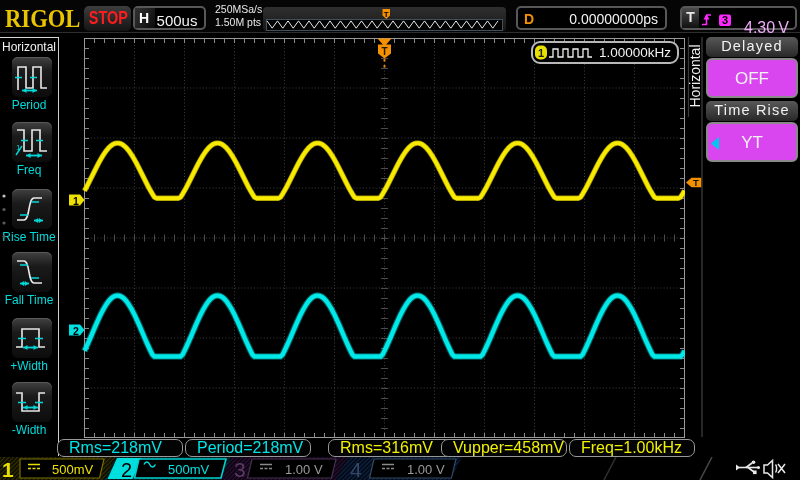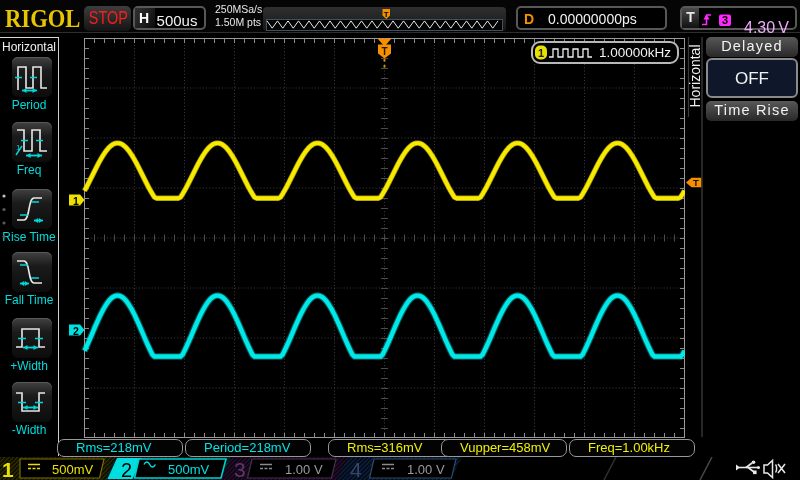--- a/index.html
+++ b/index.html
@@ -1,49 +1,49 @@
 <!DOCTYPE html>
 <html><head><meta charset="utf-8"><style>
 *{margin:0;padding:0;box-sizing:border-box}
 html,body{width:800px;height:480px;background:#000;overflow:hidden}
 body{font-family:"Liberation Sans",sans-serif;}
 .ab{position:absolute}
 #scr{position:relative;width:800px;height:480px;background:#000}
 
 #topbar{left:0;top:0;width:800px;height:33px;background:#050505;border-bottom:1px solid #2e2e2e}
 #logo{left:5px;top:4px;font-family:"Liberation Serif",serif;font-weight:bold;font-size:26px;color:#e9c400;transform:scaleX(0.87);transform-origin:0 0}
-#stopbtn{left:84px;top:6px;width:47px;height:25px;border-radius:5px;background:linear-gradient(#3e3e3e,#141414);color:#ff1c1c;font-weight:normal;font-size:18px;text-align:center;line-height:25px}
+#stopbtn{left:84px;top:6px;width:47px;height:25px;border-radius:5px;background:linear-gradient(#3e3e3e,#141414);color:#ff1c1c;font-weight:bold;font-size:18px;text-align:center;line-height:25px}
 #stopbtn span{display:inline-block;transform:scaleX(0.8);transform-origin:50% 50%}
 #hbox{left:133px;top:6px;width:73px;height:24px;background:#000;border:2px solid #585858;border-radius:5px}
 #hbox .hl{position:absolute;left:0;top:0;width:20px;height:20px;background:linear-gradient(120deg,#333 ,#0a0a0a);}
 #hbox .h{position:absolute;left:4px;top:2px;color:#fff;font-weight:bold;font-size:14px}
 #hbox .v{position:absolute;left:20px;top:4px;width:44px;text-align:center;color:#f2f2f2;font-size:15px}
 #sarate{left:215px;top:3px;color:#e8e8e8;font-size:10.5px;line-height:12.5px}
 #dlyout{left:263px;top:7px;width:243px;height:24px;background:linear-gradient(#2f2f2f,#181818);border-radius:4px}
 #dlyin{left:266px;top:19px;width:237px;height:12px;background:#020202;border:1px solid #3f505e}
 #dbox{left:516px;top:6px;width:151px;height:24px;background:#000;border:2px solid #585858;border-radius:5px}
 #dbox .d{position:absolute;left:6px;top:3px;color:#f59000;font-weight:bold;font-size:14px}
-#dbox .v{position:absolute;left:30px;top:3px;width:110px;text-align:left;color:#f2f2f2;font-size:14px}
+#dbox .v{position:absolute;left:30px;top:3px;width:110px;text-align:right;color:#f2f2f2;font-size:14px}
 #tbox{left:680px;top:6px;width:117px;height:24px;background:#000;border:2px solid #585858;border-radius:5px}
 #tbox .t{position:absolute;left:0px;top:0px;width:17px;height:20px;background:linear-gradient(#4a4a4a,#111);color:#e8e8e8;font-weight:bold;font-size:14px;text-align:center;line-height:19px}
 #tbox .v{position:absolute;left:62px;top:11px;color:#f0abfc;font-size:16px}
 
 #lsb{left:0;top:33px;width:60px;height:424px;background:#000;}
 #lsbline{left:58px;top:37px;width:1px;height:419px;background:#cfcfcf}
 #lsb .ttl{position:absolute;left:2px;top:4px;color:#f2f2f2;font-size:12px}
 .mbtn{position:absolute;left:12px;width:40px;height:40px;border-radius:6px;background:linear-gradient(#414141,#1b1b1b 35%,#0c0c0c);box-shadow:inset 0 1px 0 #5a5a5a}
 .mlbl{position:absolute;left:-2px;width:62px;text-align:center;color:#00dcdc;font-size:12px}
 
 #rmenu{left:685px;top:33px;width:115px;height:424px;background:#000}
 .mhead{position:absolute;left:21px;width:92px;height:20px;background:linear-gradient(#585858,#282828);border-radius:5px;color:#f2f2f2;font-size:14.5px;letter-spacing:1.2px;text-align:center;line-height:19px}
-.mitem{position:absolute;left:21px;width:92px;height:40px;background:#0f172a;border:2px solid #8a8a8a;border-radius:6px;color:#f2f2f2;font-size:17px;text-align:center;line-height:37px}
+.mitem{position:absolute;left:21px;width:92px;height:40px;background:#d946ef;border:2px solid #8a8a8a;border-radius:6px;color:#f2f2f2;font-size:17px;text-align:center;line-height:37px}
 #vtab{left:-1px;top:-5px;width:21px;height:96px;}
 #vtab span{position:absolute;left:50%;top:50%;transform:translate(-50%,-50%) rotate(-90deg);white-space:nowrap;color:#f0f0f0;font-size:14px}
 
-.meas{position:absolute;top:439px;height:18px;width:126px;background:#030303;border:1px solid #989898;border-radius:7px;font-size:13px;line-height:15.5px;padding-left:18px}
+.meas{position:absolute;top:439px;height:18px;width:126px;background:#030303;border:1px solid #989898;border-radius:7px;font-size:16px;line-height:15.5px;padding-left:11px}
 
 #chbar{left:0;top:457px;width:800px;height:23px;background:#000}
 </style></head><body>
 <div id="scr">
 <div class="ab" id="topbar"></div>
 <div class="ab" id="logo">RIGOL</div>
 <div class="ab" id="stopbtn"><span>STOP</span></div>
 <div class="ab" id="hbox">
       <div class="hl"></div>
       <div class="h">H</div>
@@ -198,20 +198,23 @@
 <path d="M17 4V404" fill="none" stroke="#424242" stroke-width="1.2"></path>
 <path d="M16.2 144.8v9.4h-9.7L1 149.5l5.5-4.7z" fill="#f59000"></path>
 <text x="10.8" y="153" font-size="9.5" font-weight="bold" fill="#1a1200" text-anchor="middle" font-family="Liberation Sans">T</text>
 </svg>
 <div id="vtab" class="ab">
         <span>Horizontal</span>
       </div>
 <div class="mhead" style="top:4px">Delayed</div>
 <div class="mitem" style="top:25px">OFF</div>
 <div class="mhead" style="top:68px">Time Rise</div>
+<div class="mitem" style="top:89px">YT<svg class="ab" style="left:3px;top:13px" width="8" height="13">
+          <path d="M8 0v13L0 6.5z" fill="#00c8e8"></path>
+        </svg></div>
 </div>
 
 <div class="meas" style="left:57px;color:#00e5e5">Rms=218mV</div>
 <div class="meas" style="left:185px;color:#00e5e5">Period=218mV</div>
 <div class="meas" style="left:328px;color:#f0f000">Rms=316mV</div>
 <div class="meas" style="left:441px;color:#f0f000">Vupper=458mV</div>
 <div class="meas" style="left:569px;color:#f0f000">Freq=1.00kHz</div>
 
 <div class="ab" id="chbar">
 <svg width="800" height="23">

